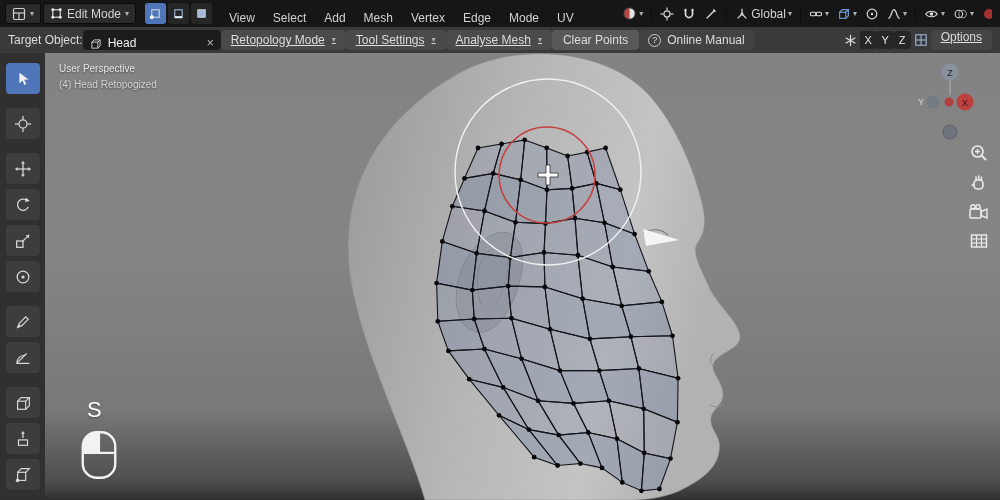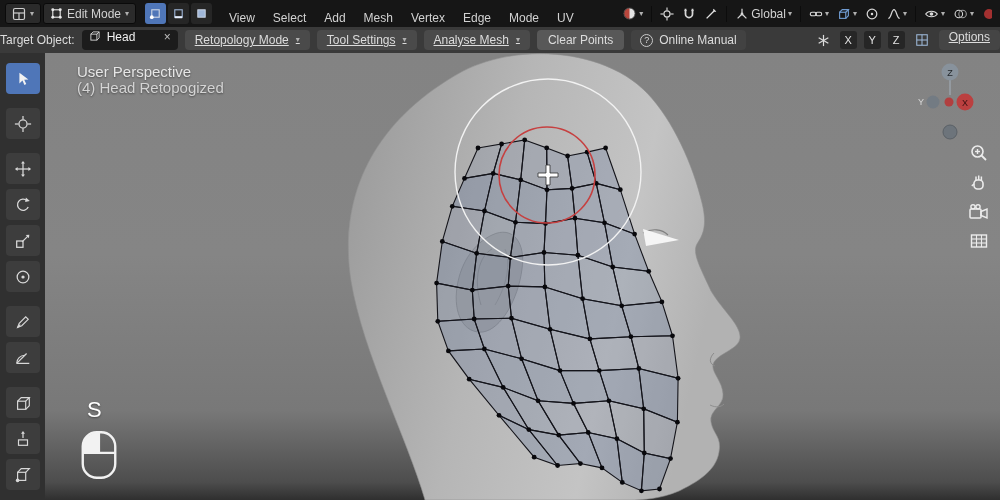--- a/index.html
+++ b/index.html
@@ -18,23 +18,23 @@
   .mode-btn{width:21px;height:21px;display:flex;align-items:center;justify-content:center;
     border-radius:3px;background:#262626;}
   .mode-btn.active{background:#4f76b8;}
   .spacer{flex:1;}
   .hicon{height:21px;display:flex;align-items:center;justify-content:center;
     padding:0 3px;gap:2px;border-radius:3px;}
   .sep{width:1px;height:16px;background:#000;opacity:.45;margin:0 3px;}
 
   
   .row2{height:26px;background:#3a3a3a;display:flex;align-items:center;
-    padding:0 0;gap:7px;font-size:12px;color:#dcdcdc;white-space:nowrap;}
-  .field{display:flex;align-items:flex-start;gap:6px;background:#1c1c1c;border-radius:4px;
-    height:20px;padding:0 7px;width:96px;}
+    padding:0 8px;font-size:12px;color:#dcdcdc;white-space:nowrap;}
+  .field{display:flex;align-items:flex-end;gap:6px;background:#1c1c1c;border-radius:4px;
+    height:20px;padding:0 7px;width:138px;}
   .field .val{flex:1;color:#f0f0f0;}
   .close-x{color:#bdbdbd;font-size:12px;}
   .drop2{background:#4a4a4a;height:20px;border-radius:4px;display:flex;
     align-items:center;gap:7px;padding:0 10px;text-decoration:underline;}
   .btn2{background:#585858;height:20px;border-radius:4px;display:flex;
     align-items:center;padding:0 11px;}
   .manual{display:flex;align-items:center;gap:6px;background:#424242;height:20px;
     border-radius:4px;padding:0 9px;}
   .qmark{width:13px;height:13px;border:1px solid #c9c9c9;border-radius:50%;
     font-size:9px;display:flex;align-items:center;justify-content:center;color:#d8d8d8;}
@@ -46,21 +46,21 @@
   .tools{width:45px;background:#303030;display:flex;flex-direction:column;
     align-items:center;padding-top:10px;gap:5px;overflow:hidden;}
   .tool{width:34px;height:31px;min-height:31px;background:#3d3d3d;border-radius:4px;
     display:flex;align-items:center;justify-content:center;}
   .tool.active{background:#4f76b8;}
   .tool.gap{margin-top:9px;}
 
   .viewport{position:relative;flex:1;overflow:hidden;
     background:linear-gradient(#838383 0%,#858585 45%,#787878 80%,#4d4d4d 96%,#2f2f2f 100%);}
   svg.scene{position:absolute;inset:0;width:100%;height:100%;display:block;}
-  .vp-label{position:absolute;left:32px;top:10px;font-size:15px;color:#e6e6e6;
+  .vp-label{position:absolute;left:14px;top:10px;font-size:10px;color:#e6e6e6;
     text-shadow:0 1px 2px rgba(0,0,0,.45);}
   .vp-label2{top:26px;color:#d4d4d4;}
   .hotkey{position:absolute;left:42px;top:344px;font-size:22px;color:#ffffff;
     text-shadow:0 1px 2px rgba(0,0,0,.4);}
   .mouse-hint{position:absolute;left:34px;top:376px;}
   .nav-gizmo{position:absolute;left:870px;top:8px;}
   .side-icons{position:absolute;right:10px;top:90px;display:flex;
     flex-direction:column;gap:10px;align-items:center;}
 </style>
 </head>

